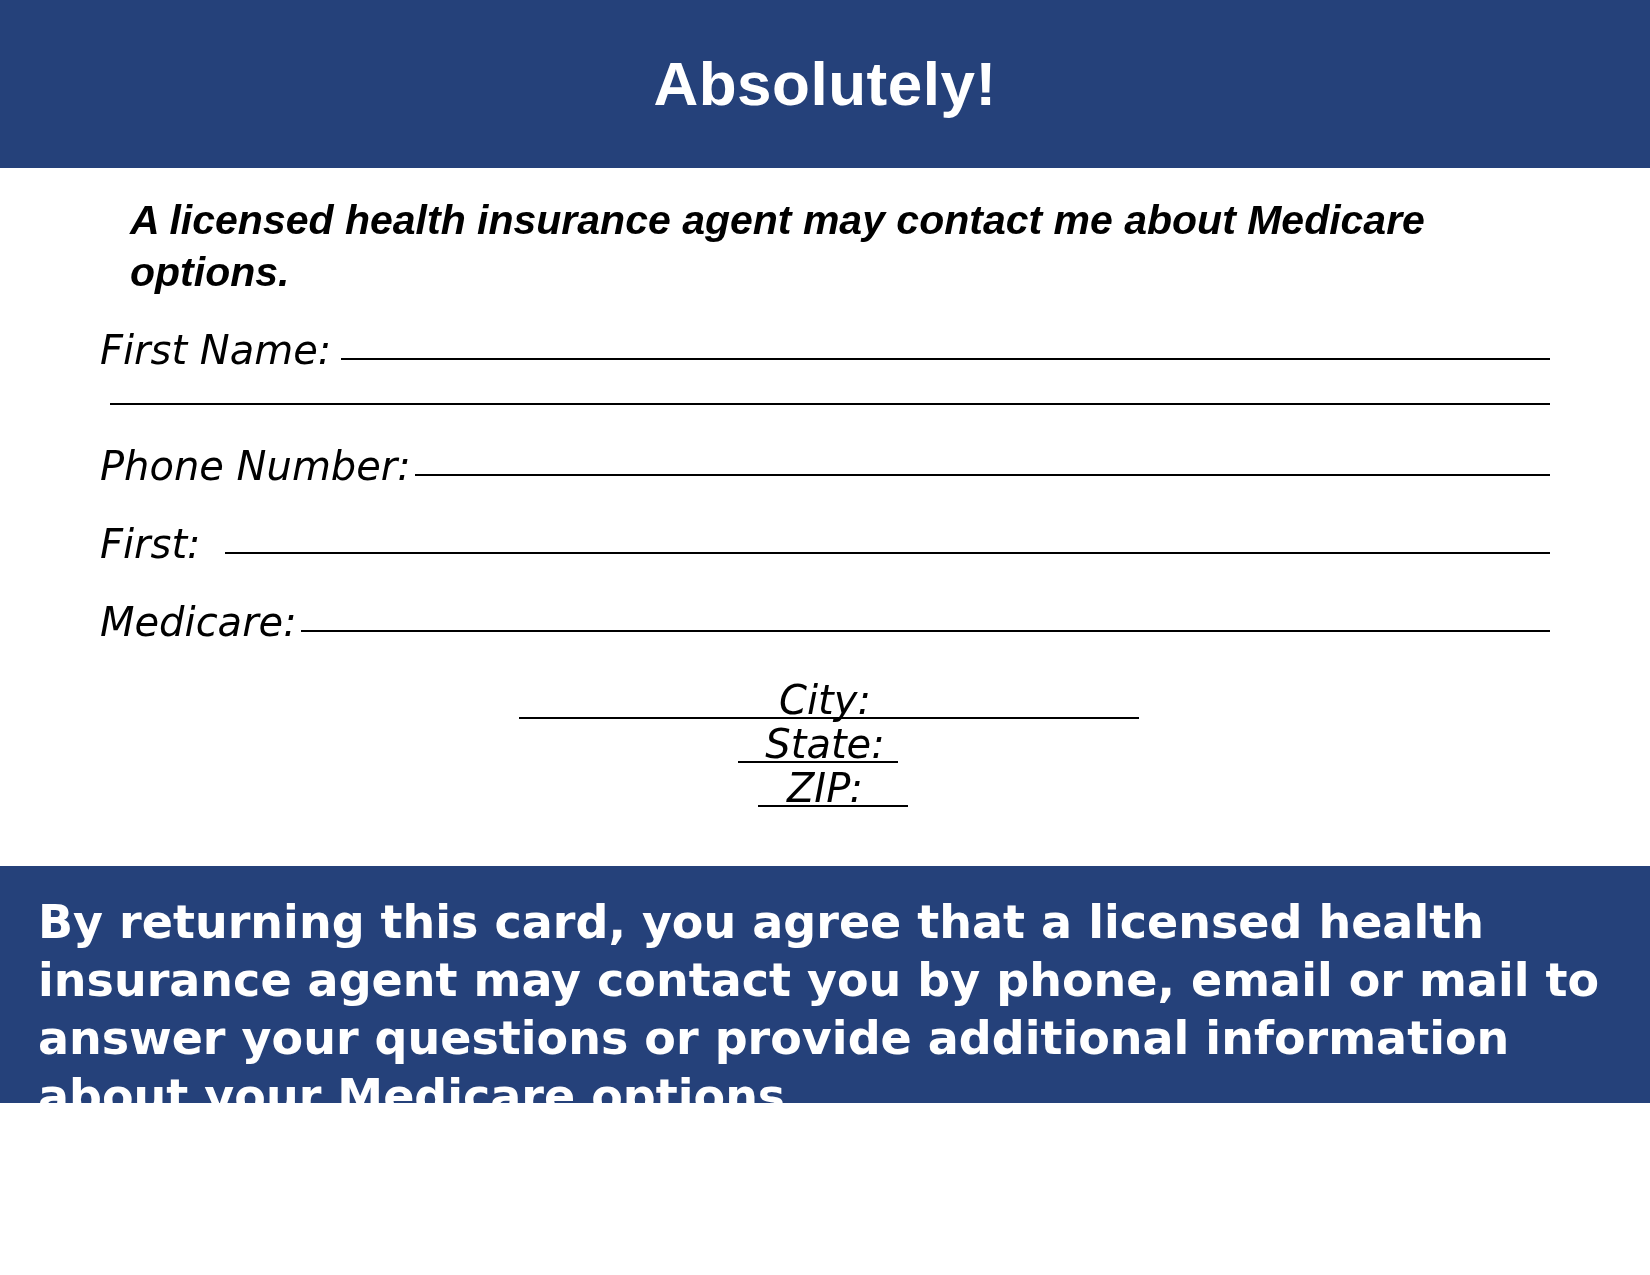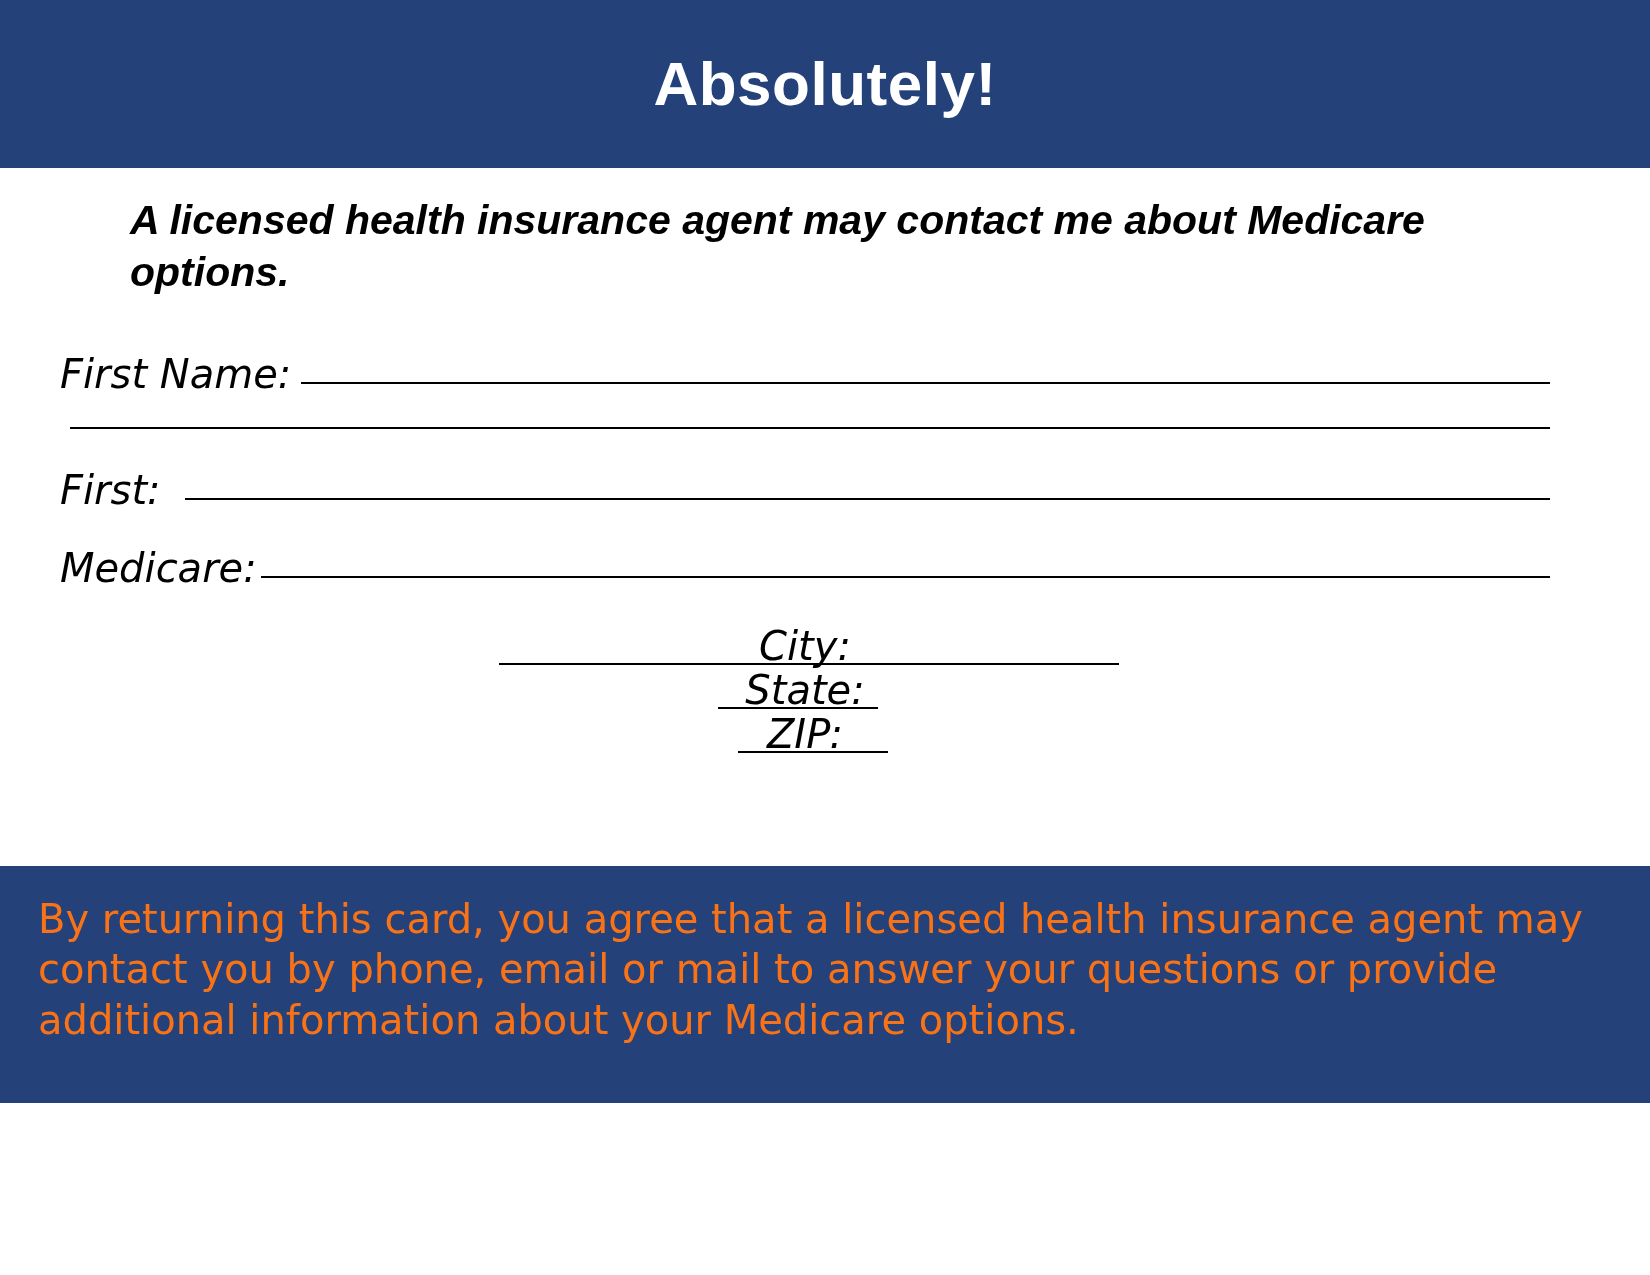--- a/index.html
+++ b/index.html
@@ -45,22 +45,22 @@
   .statement {
     font-family: "Liberation Sans", sans-serif;
     font-weight: bold;
     font-size: 41px;
     line-height: 1.28;
     color: #000000;
     margin: 0 0 0 130px;
     width: 1390px;
   }
   .fields {
-    margin-top: 54px;
-    padding-left: 60px;
+    margin-top: 30px;
+    padding-left: 100px;
     padding-right: 100px;
   }
   .field-row {
     display: flex;
     align-items: baseline;
     margin-bottom: 36px;
     font-family: "DejaVu Sans", sans-serif;
     font-size: 40px;
     color: #000000;
   }
@@ -121,24 +121,25 @@
     position: absolute;
     left: 0;
     bottom: 0;
     width: 100%;
     height: 237px;
     background: #25417a;
     box-sizing: border-box;
     padding: 28px 40px 0 38px;
   }
   .footer-text {
-    color: #f97316;
+    color: #ffffff;
     font-family: "DejaVu Sans", sans-serif;
-    font-size: 40px;
+    font-size: 46px;
     line-height: 1.26;
+    font-weight: bold;
   }
 </style>
 </head>
 <body>
 
 <div class="card">
 
   <div class="header-band">
     <div class="header-title">Absolutely!</div>
   </div>
@@ -151,20 +152,24 @@
 
       <div class="field-row">
         <span class="field-label">First Name:</span>
         <span class="rule"></span>
       </div>
 
       <div class="field-row">
         <span class="rule"></span>
       </div>
 
+      <div class="field-row">
+        <span class="field-label">Phone Number:</span>
+        <span class="rule tight"></span>
+      </div>
 
       <div class="field-row">
         <span class="field-label">First:</span>
         <span class="rule gap"></span>
       </div>
 
       <div class="field-row">
         <span class="field-label">Medicare:</span>
         <span class="rule tight"></span>
       </div>

